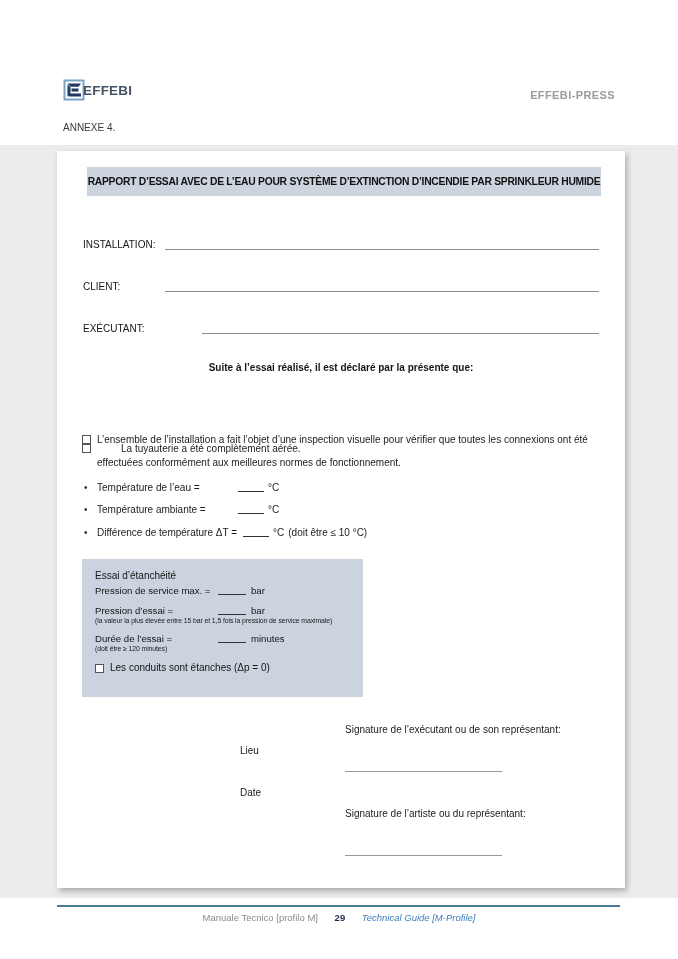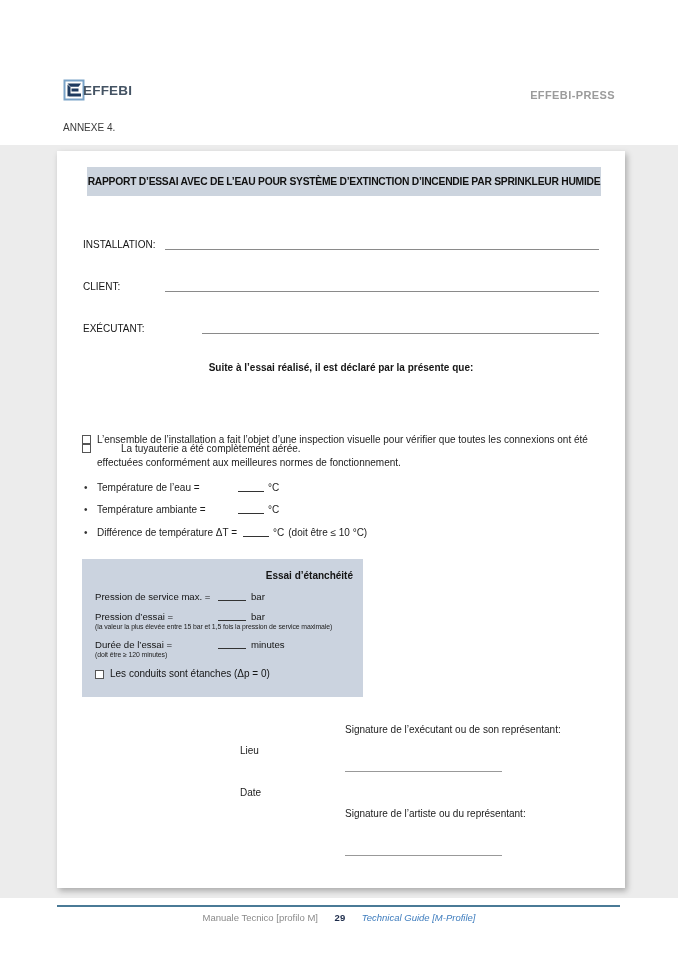--- a/index.html
+++ b/index.html
@@ -59,21 +59,21 @@
   .w135 { width: 135px; }
   .blank { display: inline-block; width: 26px; border-bottom: 1px solid #333; height: 10px; margin: 0 4px 1px 6px; flex: none; }
   .unit { white-space: nowrap; }
   .t-note { margin-left: 4px; white-space: nowrap; }
 
   
   .leak-box {
     position: absolute; left: 25px; top: 408px; width: 281px; height: 138px;
     background: #cbd3df; padding: 11px 10px 0 13px; font-size: 9.6px; color: #141414;
   }
-  .leak-title { font-weight: bold; font-size: 10px; margin-bottom: 10px; text-align: right; }
+  .leak-title { font-weight: normal; font-size: 10px; margin-bottom: 4px; }
   .leak-row { display: flex; align-items: flex-end; white-space: nowrap; }
   .leak-row .l-label { display: inline-block; width: 123px; flex: none; }
   .leak-row .blank { width: 28px; margin: 0 5px 1px 0; }
   .leak-note { font-size: 6.9px; color: #222; letter-spacing: -0.1px; margin: 1px 0 0 0; white-space: nowrap; }
   .leak-gap { height: 9px; }
   .leak-cb { display: flex; gap: 6px; margin-top: 10px; align-items: center; font-size: 10px; }
 
   
   .sig-label { position: absolute; left: 288px; font-size: 10px; color: #1c1c1c; }
   .sg1 { top: 573px; } .sg2 { top: 657px; }

